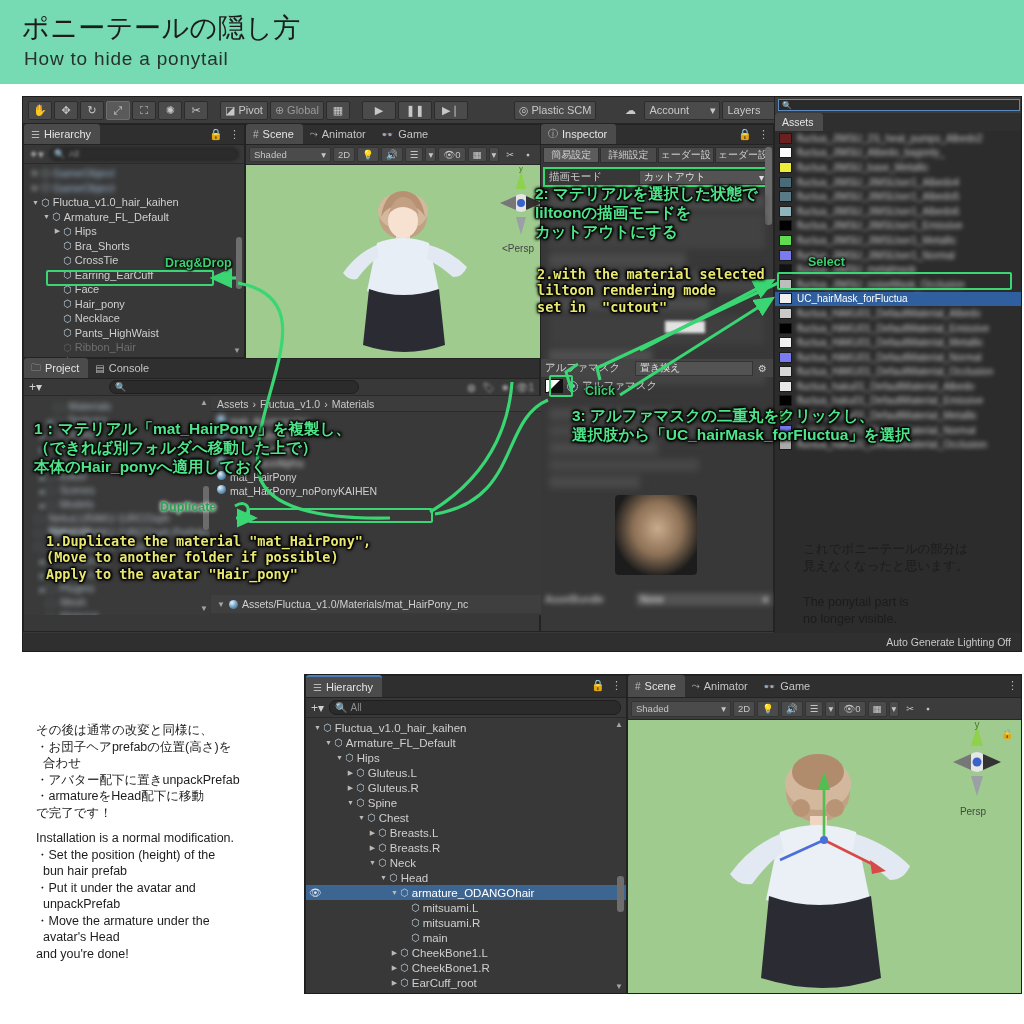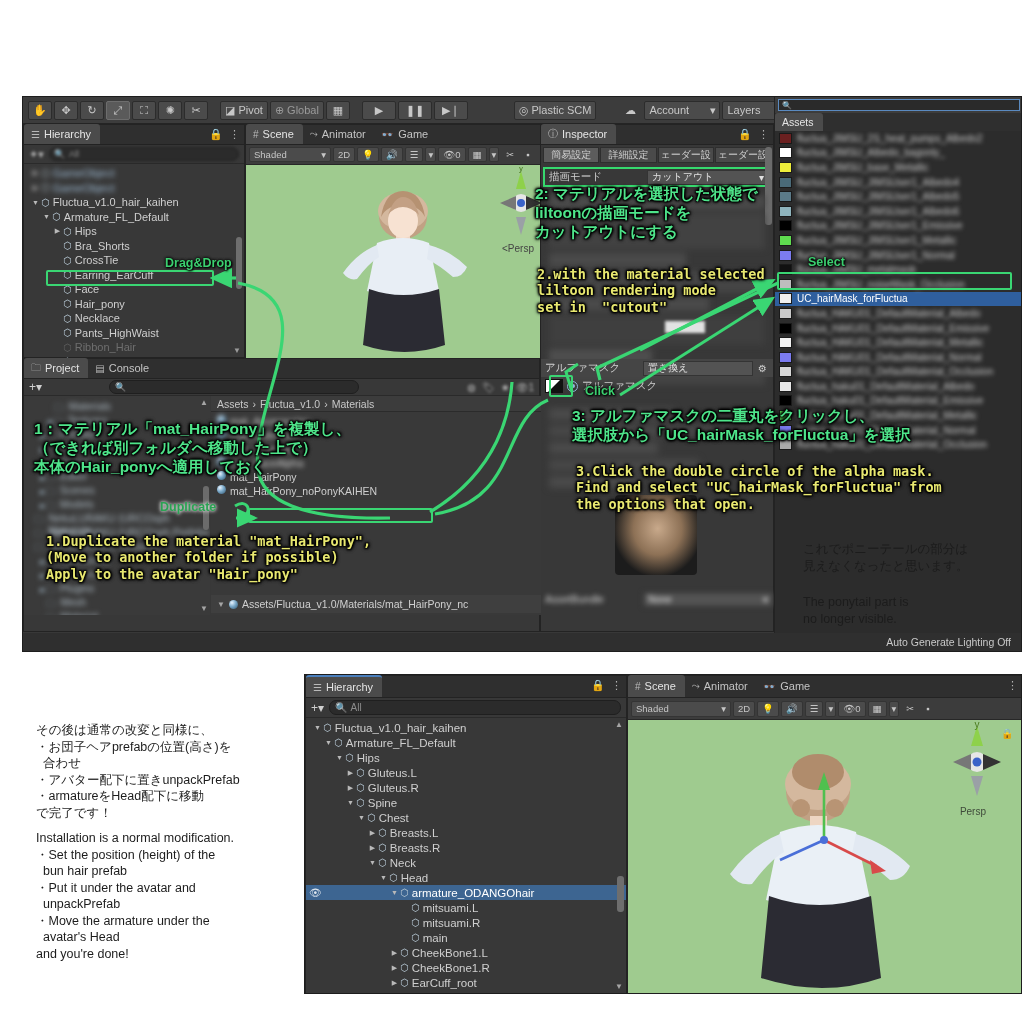--- a/index.html
+++ b/index.html
@@ -107,21 +107,21 @@
   .itab {
     flex: 1; height: 16px; background: #4a4a4a; border: 1px solid #2e2e2e;
     color: #d0d0d0; font-size: 10px; display: flex; align-items: center;
     justify-content: center; overflow: hidden;
   }
   .itab.active { background: #5c5c5c; }
   .row-field {
     display: flex; align-items: center; height: 16px; margin: 3px 4px;
     font-size: 10.5px; color: #d2d2d2;
   }
-  .row-field .lbl { width: 102px; padding-left: 4px; }
+  .row-field .lbl { width: 94px; padding-left: 4px; }
   .dropdown {
     flex: 1; height: 15px; background: #535353; border: 1px solid #343434;
     display: flex; align-items: center; justify-content: space-between;
     padding: 0 4px; font-size: 10px; color: #e0e0e0;
   }
   .hl-green { outline: 2.5px solid #36d96e; outline-offset: 0px; }
 
   
   .proj-crumb {
     height: 16px; background: #3c3c3c; display: flex; align-items: center;
@@ -183,20 +183,24 @@
     position: absolute; left: 304px; top: 674px; width: 718px; height: 320px;
     background: #383838; border: 1px solid #1d1d1d; overflow: hidden;
   }
   .svg-over { position: absolute; left: 0; top: 0; width: 1024px; height: 1024px; pointer-events: none; }
 </style>
 </head>
 <body>
 
 <div id="root">
 
+  <div class="banner">
+    <div class="banner-jp">ポニーテールの隠し方</div>
+    <div class="banner-en">How to hide a ponytail</div>
+  </div>
 
   <div class="unity-win">
 
     <div class="toolbar">
       <div class="tbtn">✋</div>
       <div class="tbtn">✥</div>
       <div class="tbtn">↻</div>
       <div class="tbtn on">⤢</div>
       <div class="tbtn">⛶</div>
       <div class="tbtn">✺</div>
@@ -765,23 +769,20 @@
 
   <div class="ann green" style="left:34px; top:420px;">1：マテリアル「mat_HairPony」を複製し、
 （できれば別フォルダへ移動した上で）
 本体のHair_ponyへ適用しておく</div>
   <div class="ann yellow" style="left:46px; top:533px;">1.Duplicate the material "mat_HairPony",
 (Move to another folder if possible)
 Apply to the avatar "Hair_pony"</div>
 
   <div class="ann green" style="left:572px; top:407px;">3: アルファマスクの二重丸をクリックし、
 選択肢から「UC_hairMask_forFluctua」を選択</div>
-  <div class="ann yellow" style="left:576px; top:463px;">3.Click the double circle of the alpha mask.
-Find and select "UC_hairMask_forFluctua" from
-the options that open.</div>
 
   <div class="bodytext" style="left:803px; top:541px;">これでポニーテールの部分は
 見えなくなったと思います。</div>
   <div class="bodytext" style="left:803px; top:594px;">The ponytail part is
 no longer visible.</div>
 
   <div class="bodytext" style="left:36px; top:722px;">その後は通常の改変と同様に、
 ・お団子ヘアprefabの位置(高さ)を
   合わせ
 ・アバター配下に置きunpackPrefab

